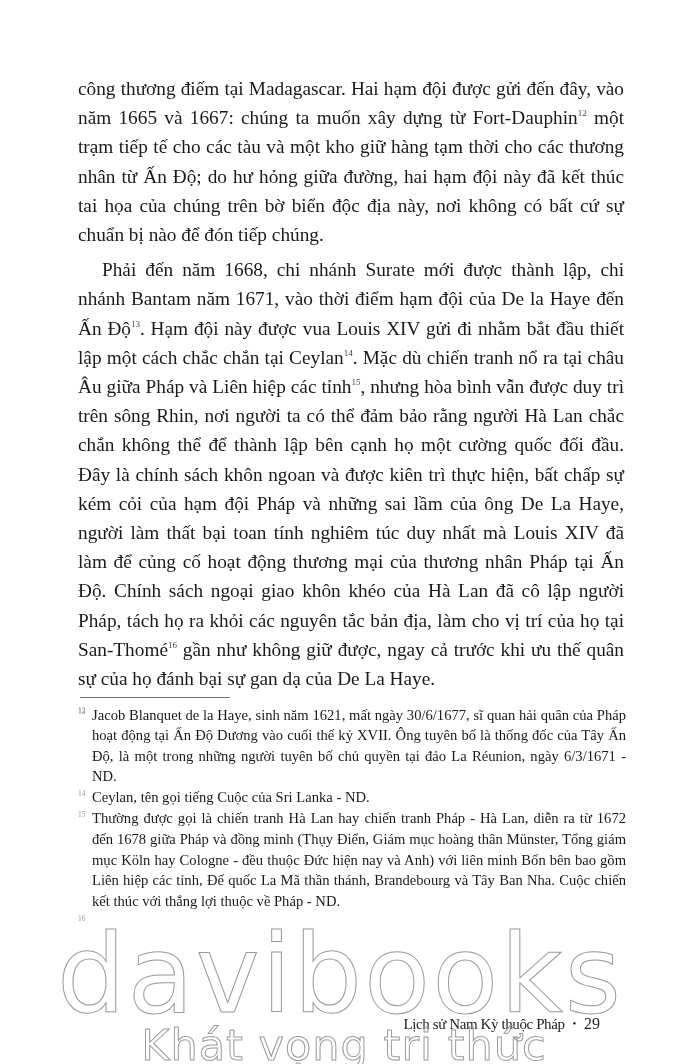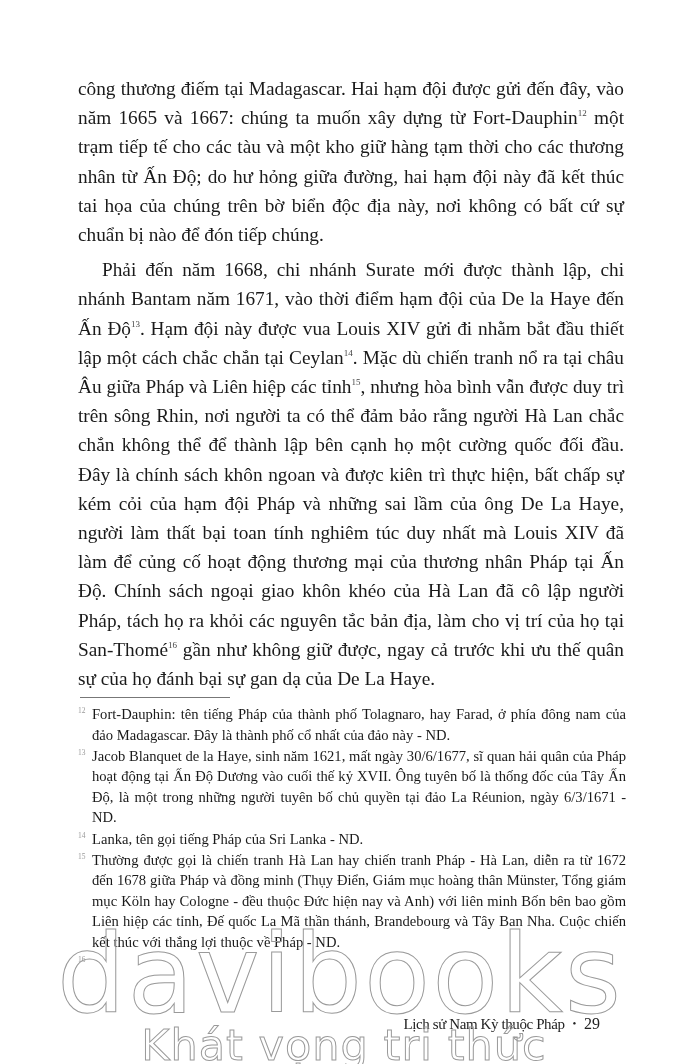--- a/index.html
+++ b/index.html
@@ -132,29 +132,28 @@
     <p class="indent">
       <span>Phải đến năm 1668, chi nhánh Surate mới được thành lập, chi nhánh Bantam năm 1671, vào thời điểm hạm đội của De la Haye đến Ấn Độ</span><sup class="ref">13</sup><span>. Hạm đội này được vua Louis XIV gửi đi nhằm bắt đầu thiết lập một cách chắc chắn tại Ceylan</span><sup class="ref">14</sup><span>. Mặc dù chiến tranh nổ ra tại châu Âu giữa Pháp và Liên hiệp các tỉnh</span><sup class="ref">15</sup><span>, nhưng hòa bình vẫn được duy trì trên sông Rhin, nơi người ta có thể đảm bảo rằng người Hà Lan chắc chắn không thể để thành lập bên cạnh họ một cường quốc đối đầu. Đây là chính sách khôn ngoan và được kiên trì thực hiện, bất chấp sự kém cỏi của hạm đội Pháp và những sai lầm của ông De La Haye, người làm thất bại toan tính nghiêm túc duy nhất mà Louis XIV đã làm để củng cố hoạt động thương mại của thương nhân Pháp tại Ấn Độ. Chính sách ngoại giao khôn khéo của Hà Lan đã cô lập người Pháp, tách họ ra khỏi các nguyên tắc bản địa, làm cho vị trí của họ tại San-Thomé</span><sup class="ref">16</sup><span> gần như không giữ được, ngay cả trước khi ưu thế quân sự của họ đánh bại sự gan dạ của De La Haye.</span>
     </p>
   </div>
 
   <div class="footnote-rule"></div>
 
   <div class="footnotes">
     <div class="footnote">
       <span class="fn-num">12</span>
-      <span>Fort-Dauphin: tên tiếng Pháp của thành phố Tolagnaro, hay Farad, ở phía đông nam của đảo Madagascar. Đây là thành phố cổ nhất của đảo này - ND.</span>
     </div>
     <div class="footnote">
       <span class="fn-num">13</span>
       <span>Jacob Blanquet de la Haye, sinh năm 1621, mất ngày 30/6/1677, sĩ quan hải quân của Pháp hoạt động tại Ấn Độ Dương vào cuối thế kỷ XVII. Ông tuyên bố là thống đốc của Tây Ấn Độ, là một trong những người tuyên bố chủ quyền tại đảo La Réunion, ngày 6/3/1671 - ND.</span>
     </div>
     <div class="footnote">
       <span class="fn-num">14</span>
-      <span>Lanka, tên gọi tiếng Pháp của Sri Lanka - ND.</span>
+      <span>Ceylan, tên gọi tiếng Cuộc của Sri Lanka - ND.</span>
     </div>
     <div class="footnote">
       <span class="fn-num">15</span>
       <span>Thường được gọi là chiến tranh Hà Lan hay chiến tranh Pháp - Hà Lan, diễn ra từ 1672 đến 1678 giữa Pháp và đồng minh (Thụy Điển, Giám mục hoàng thân Münster, Tổng giám mục Köln hay Cologne - đều thuộc Đức hiện nay và Anh) với liên minh Bốn bên bao gồm Liên hiệp các tỉnh, Đế quốc La Mã thần thánh, Brandebourg và Tây Ban Nha. Cuộc chiến kết thúc với thắng lợi thuộc về Pháp - ND.</span>
     </div>
     <div class="footnote">
       <span class="fn-num">16</span>
     </div>
   </div>
 

